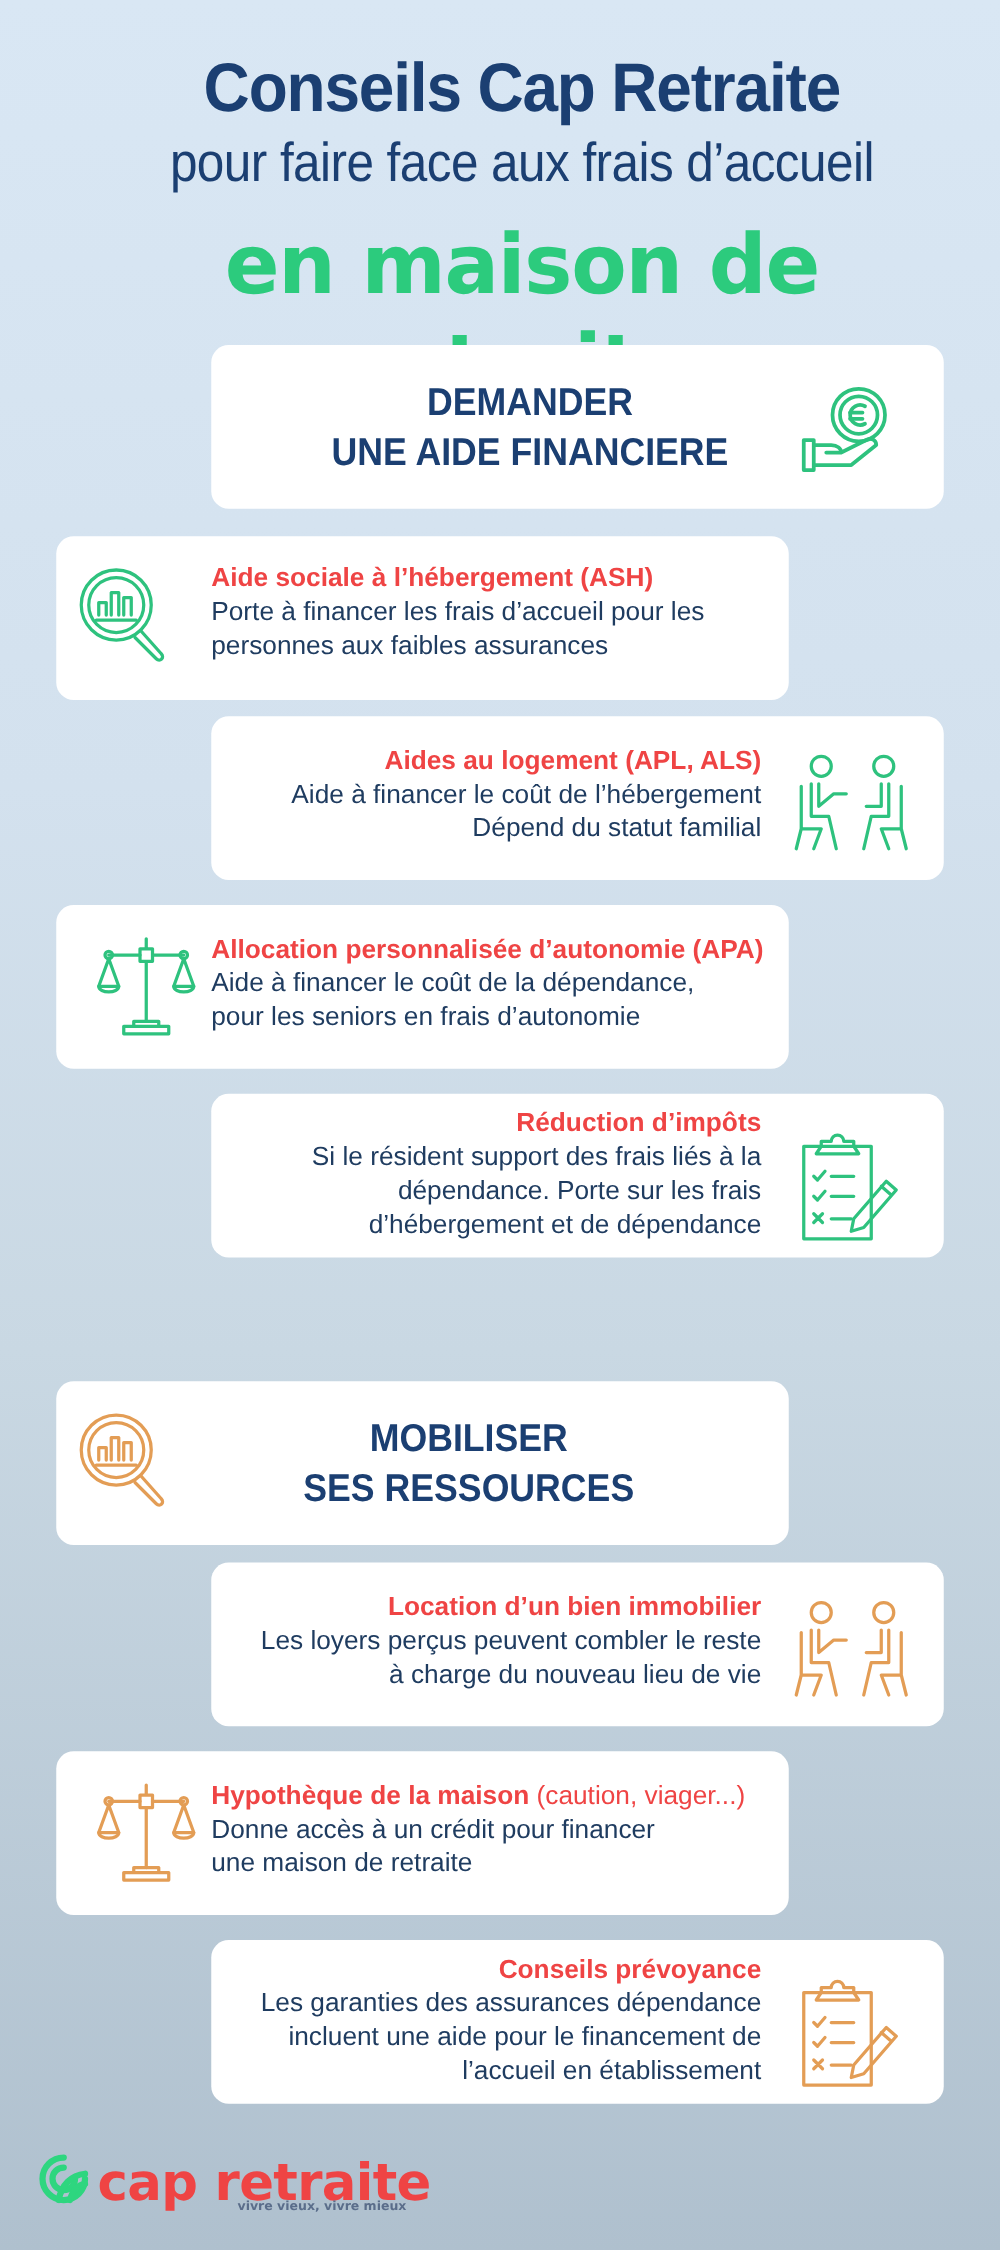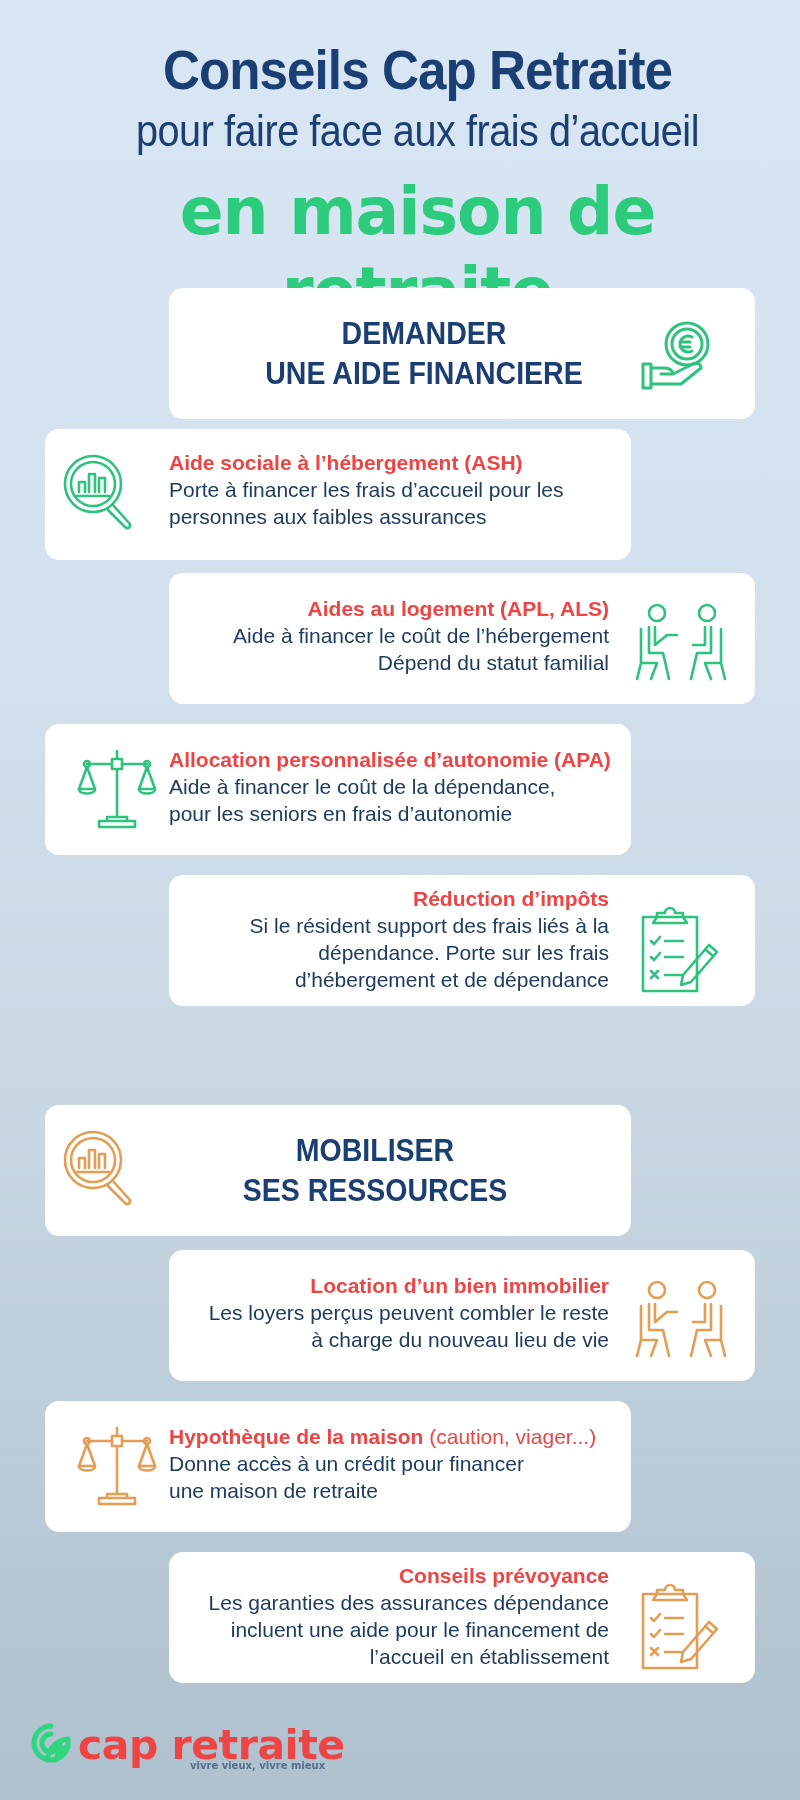--- a/index.html
+++ b/index.html
@@ -64,21 +64,21 @@
   </style>
 </head>
 <body>
 
 <div class="title-block">
   <div class="t1">Conseils Cap Retraite</div>
   <div class="t2">pour faire face aux frais d’accueil</div>
   <div class="t3">en maison de retraite</div>
 </div>
 
-<div class="card right" style="top:288px;">
+<div class="card right" style="top:276px;">
   <div class="header-text" style="position:absolute; left:70px; width:370px; top:26px;">
     <div>DEMANDER</div>
     <div>UNE AIDE FINANCIERE</div>
   </div>
   <div class="icon" style="left:470px; top:28px;">
     <svg width="80" height="80" viewBox="0 0 80 80" fill="none" stroke-width="3" stroke-linecap="round" stroke-linejoin="round" class="green">
       <circle cx="48" cy="28" r="21"></circle>
       <circle cx="48" cy="28" r="15"></circle>
       <path d="M53 21 a8 8 0 1 0 0 14"></path>
       <path d="M41 26 h10 M41 31 h10"></path>

